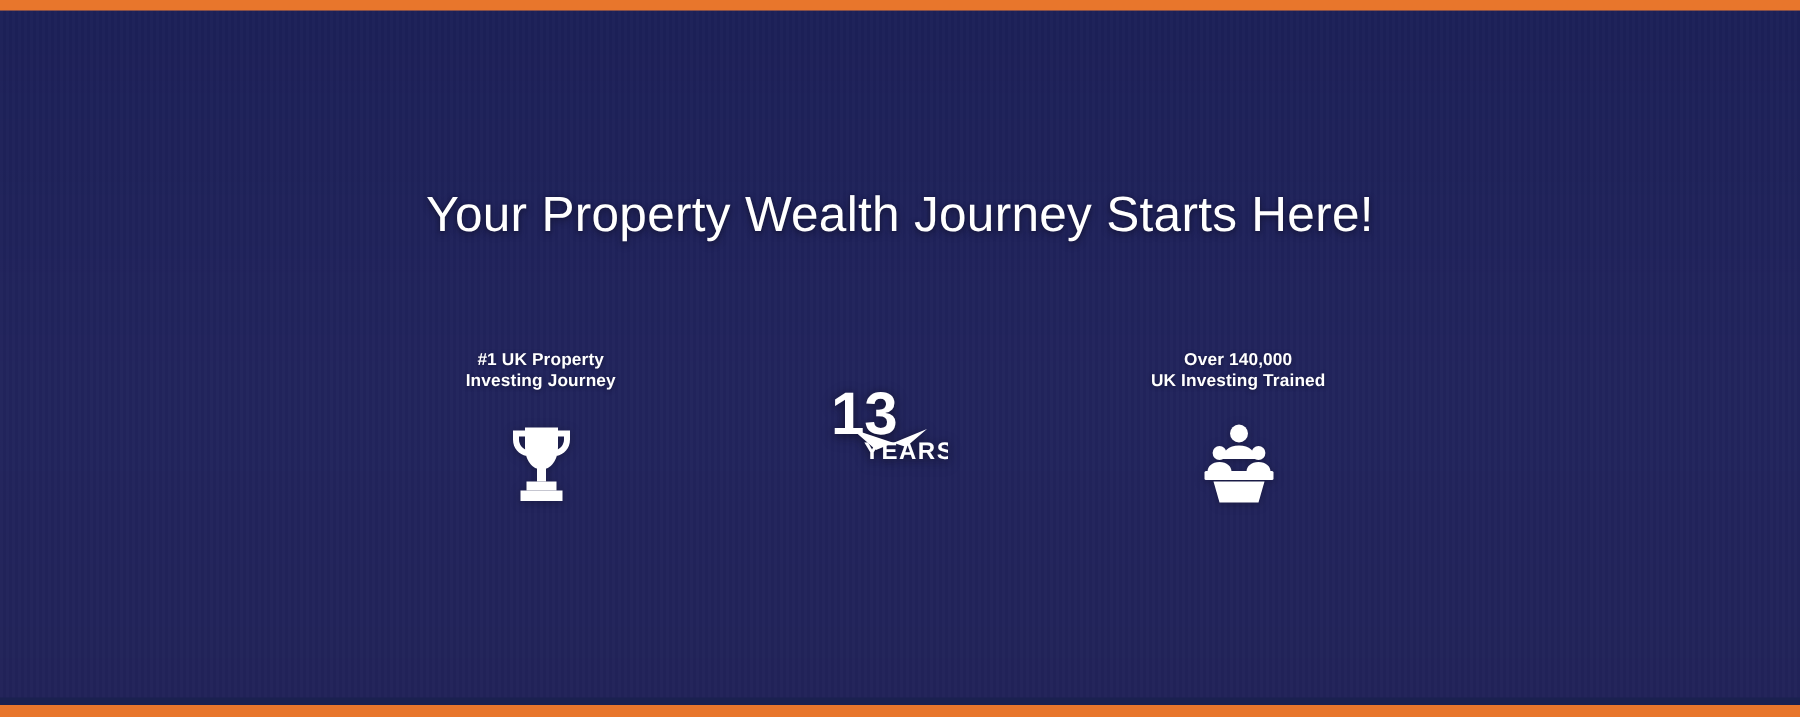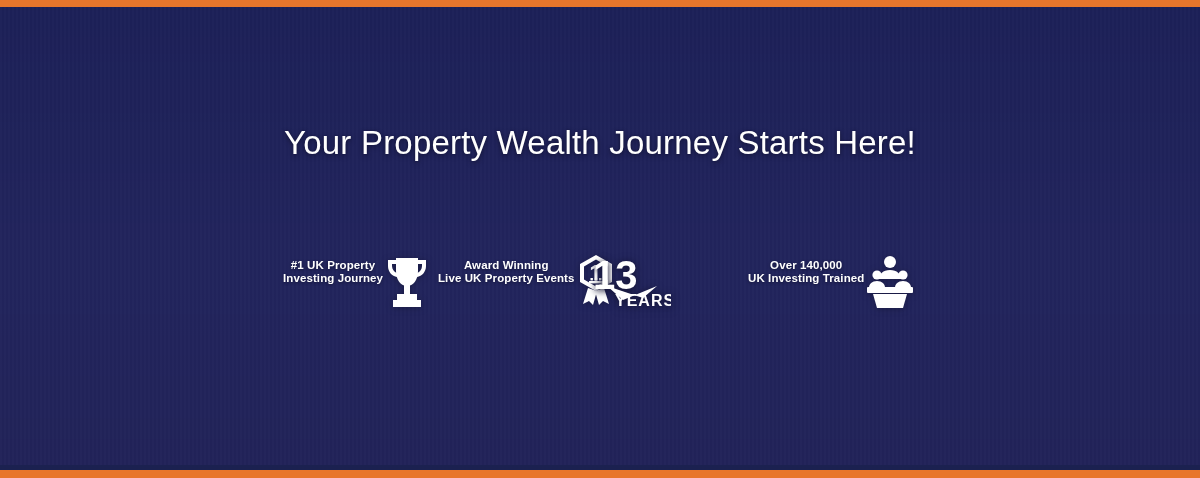--- a/index.html
+++ b/index.html
@@ -82,21 +82,21 @@
 
   .badges {
     position:absolute; top:234px; left:283px;
     width:620px;
     display:flex;
     justify-content:space-between;
     align-items:flex-start;
   }
   .badge {
     width:155px;
-    display:flex; flex-direction:row; align-items:center;
+    display:flex; flex-direction:column; align-items:center;
   }
   .badge-text {
     color:#ffffff;
     font-size:11.5px;
     font-weight:bold;
     line-height:13.5px;
     text-align:center;
     letter-spacing:.1px;
     text-shadow:0 1px 3px rgba(20,20,50,.8);
     white-space:nowrap;
@@ -142,39 +142,20 @@
             <path d="M13 3 h22 v13 c0 9-5 15-11 15 S13 25 13 16 Z"></path>
             <path d="M13 5 H5 v6 c0 6 4 10 9 11 v-4 c-3-1-5-4-5-7 V9 h4 Z"></path>
             <path d="M35 5 h8 v6 c0 6-4 10-9 11 v-4 c3-1 5-4 5-7 V9 h-4 Z"></path>
             <rect x="21" y="30" width="6" height="9"></rect>
             <rect x="14" y="39" width="20" height="6"></rect>
             <rect x="10" y="45" width="28" height="7"></rect>
           </svg>
         </div>
       </div>
 
-      <div class="badge">
-        <div class="badge-text">
-          <div>Award Winning</div>
-          <div>Live UK Property Events</div>
-        </div>
-        <div class="badge-icon">
-          <svg width="42" height="56" viewBox="0 0 42 56" fill="#ffffff">
-            <path d="M13 34 l-5 16 6-3 4 4 4-14 Z"></path>
-            <path d="M29 34 l5 16 -6-3 -4 4 -4-14 Z"></path>
-            <path d="M21 1 L37 10 v18 L21 37 5 28 V10 Z
-                     M21 5.5 L9 12.4 v13.2 L21 32.5 33 25.6 V12.4 Z"></path>
-            <path d="M22.5 11 h-2.6 l-4 2.4 v2.9 l3.5-2v12.3h3.1 Z"></path>
-            <rect x="14" y="27" width="14" height="2.4"></rect>
-            <rect x="15.5" y="24" width="2.4" height="2.4"></rect>
-            <rect x="19.8" y="24" width="2.4" height="2.4"></rect>
-            <rect x="24.1" y="24" width="2.4" height="2.4"></rect>
-          </svg>
-        </div>
-      </div>
 
       <div class="badge">
         <div class="badge-icon">
           <div class="years-lockup">
             <svg width="78" height="52" viewBox="0 0 78 52">
               <text x="0" y="33" font-family="'Liberation Sans', sans-serif" font-size="40" font-weight="bold" fill="#ffffff">13</text>
               <path d="M14 30 L30 44 L64 30 L50 42 Z" fill="#ffffff"></path>
               <text x="22" y="50" font-family="'Liberation Sans', sans-serif" font-size="16" font-weight="bold" letter-spacing="1" fill="#ffffff">YEARS</text>
             </svg>
           </div>

